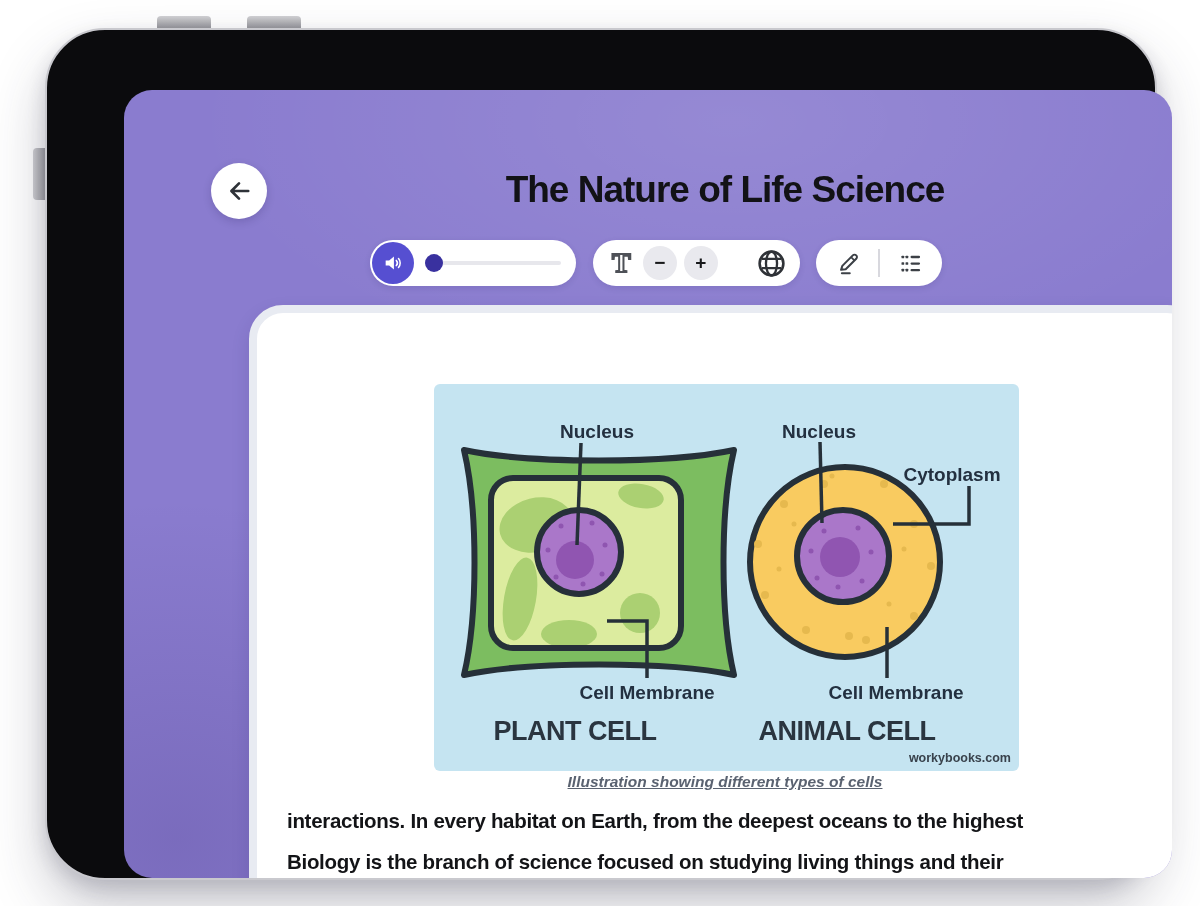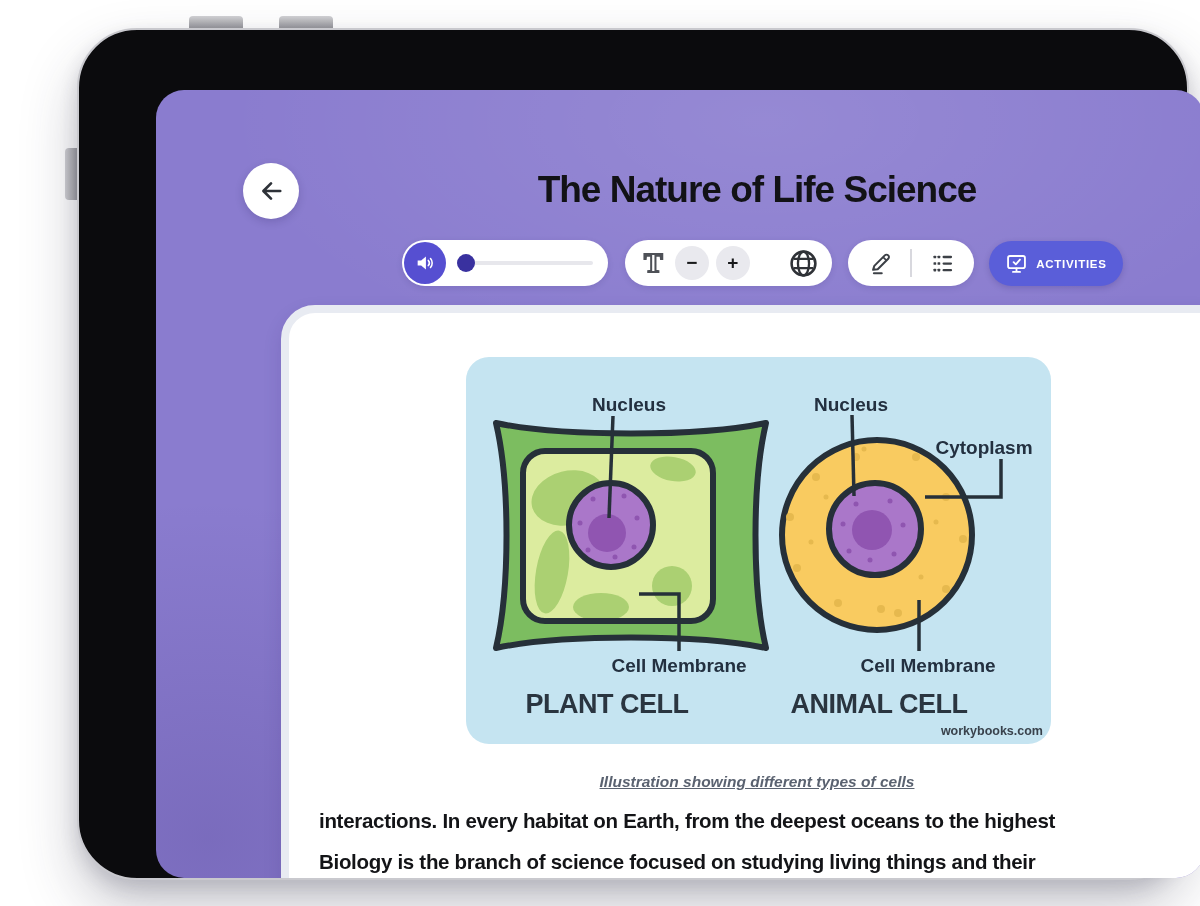--- a/index.html
+++ b/index.html
@@ -1,17 +1,17 @@
 <!DOCTYPE html>
 <html><head>
 <meta charset="utf-8">
 <style>
   * { margin:0; padding:0; box-sizing:border-box; }
   html,body { width:1200px; height:906px; background:#ffffff; font-family:"Liberation Sans", sans-serif; overflow:hidden; }
-  .stage { position:relative; width:1044px; height:906px; background:#ffffff;margin-left:32px; }
+  .stage { position:relative; width:1044px; height:906px; background:#ffffff; }
 
   
   .hw-btn { position:absolute; background:linear-gradient(#d2d2d5,#8f8f93); }
   .hw-top { width:54px; height:14px; top:16px; border-radius:4px 4px 0 0; }
   .hw-top.one { left:157px; } .hw-top.two { left:247px; }
   .hw-left { left:33px; top:148px; width:14px; height:52px; border-radius:4px 0 0 4px;
              background:linear-gradient(90deg,#d2d2d5,#97979b); }
 
   .tablet { position:absolute; left:45px; top:28px; width:1112px; height:852px;
             background:#0b0b0d; border-radius:60px; border:2px solid #c9c9ce;
@@ -61,22 +61,22 @@
                     display:flex; align-items:center; justify-content:center; gap:8px; cursor:pointer;
                     box-shadow:0 2px 6px rgba(35,25,90,.2); }
   .activities-label { font-size:11.5px; font-weight:700; letter-spacing:.7px; color:#fff; }
 
   
   .card { position:absolute; left:125px; top:215px; width:952px; height:607px;
           background:#ffffff; border:8px solid #e8ebf2; border-radius:34px; overflow:hidden;
           box-shadow:0 8px 18px rgba(50,35,110,.15); }
   .card-inner { position:relative; width:100%; height:100%; }
 
-  .illus-panel { position:absolute; left:177px; top:44px; width:585px; height:387px;
-                 border-radius:23px; background:#c5e4f1; overflow:hidden; }
+  .illus-panel { position:absolute; left:177px; top:71px; width:585px; height:387px;
+                 border-radius:6px; background:#c5e4f1; overflow:hidden; }
   .illus-panel svg { position:absolute; left:0; top:0; }
   .illus-label { font-weight:700; font-size:19px; fill:#233040; }
   .illus-cellname { font-weight:800; font-size:27px; fill:#2a3540; letter-spacing:-.5px; }
   .illus-watermark { font-weight:700; font-size:12.5px; fill:#39424c; }
   .leader { stroke:#263039; stroke-width:3.5; fill:none; }
 
   .caption { position:absolute; left:0; top:460px; width:100%; text-align:center;
              font-size:15.5px; font-style:italic; font-weight:700; color:#5a6270;text-decoration:underline; }
 
   .body-text { position:absolute; left:30px; top:487px; width:880px;
@@ -146,28 +146,20 @@
                 <rect x="7.6" y="10.8" width="2.4" height="2.4" rx="0.6"></rect>
                 <rect x="12" y="11" width="8.5" height="2.1" rx="1"></rect>
               <rect x="4" y="16.6" width="2.4" height="2.4" rx="0.6"></rect>
                 <rect x="7.6" y="16.6" width="2.4" height="2.4" rx="0.6"></rect>
                 <rect x="12" y="16.8" width="8.5" height="2.1" rx="1"></rect>
             </g>
           </svg>
         </span>
       </div>
 
-      <button class="activities-btn">
-        <svg width="23" height="23" viewBox="0 0 24 24">
-          <rect x="3.2" y="4.2" width="17.6" height="12.6" rx="2" fill="none" stroke="#ffffff" stroke-width="1.9"></rect>
-          <path d="M9 10.6 L11.3 12.9 L15.6 7.9" fill="none" stroke="#ffffff" stroke-width="1.9" stroke-linecap="round" stroke-linejoin="round"></path>
-          <path d="M12 17 V20 M8.3 20.8 H15.7" stroke="#ffffff" stroke-width="1.9" stroke-linecap="round"></path>
-        </svg>
-        <span class="activities-label">ACTIVITIES</span>
-      </button>
 
       <div class="card">
         <div class="card-inner">
 
           <div class="illus-panel">
             <svg width="585" height="387" viewBox="0 0 585 387">
 
               <path d="M30 66 C 95 80, 235 80, 300 66 C 286 125, 286 232, 300 291 C 235 277, 95 277, 30 291 C 44 232, 44 125, 30 66 Z" fill="#7cbd60" stroke="#263039" stroke-width="6" stroke-linejoin="round"></path>
               <rect x="57" y="94" width="190" height="170" rx="22" fill="#dcec9f" stroke="#263039" stroke-width="6"></rect>
               <defs>

